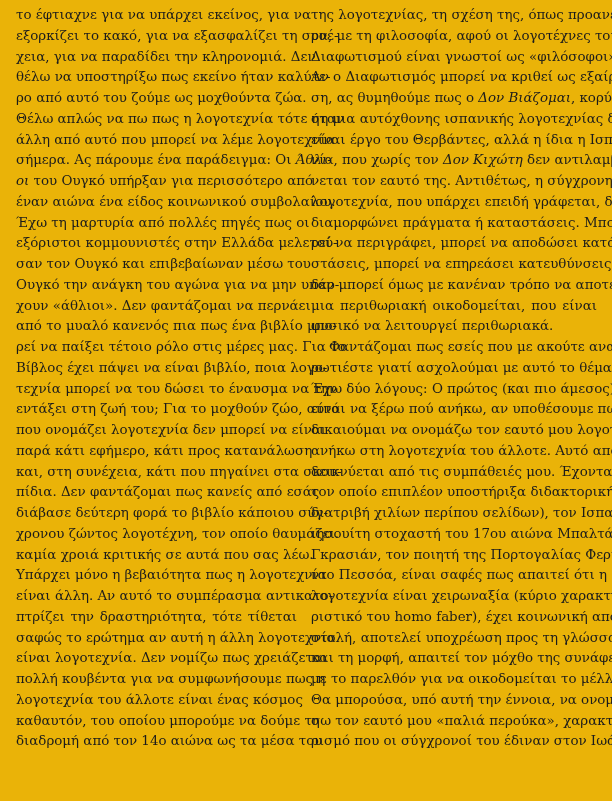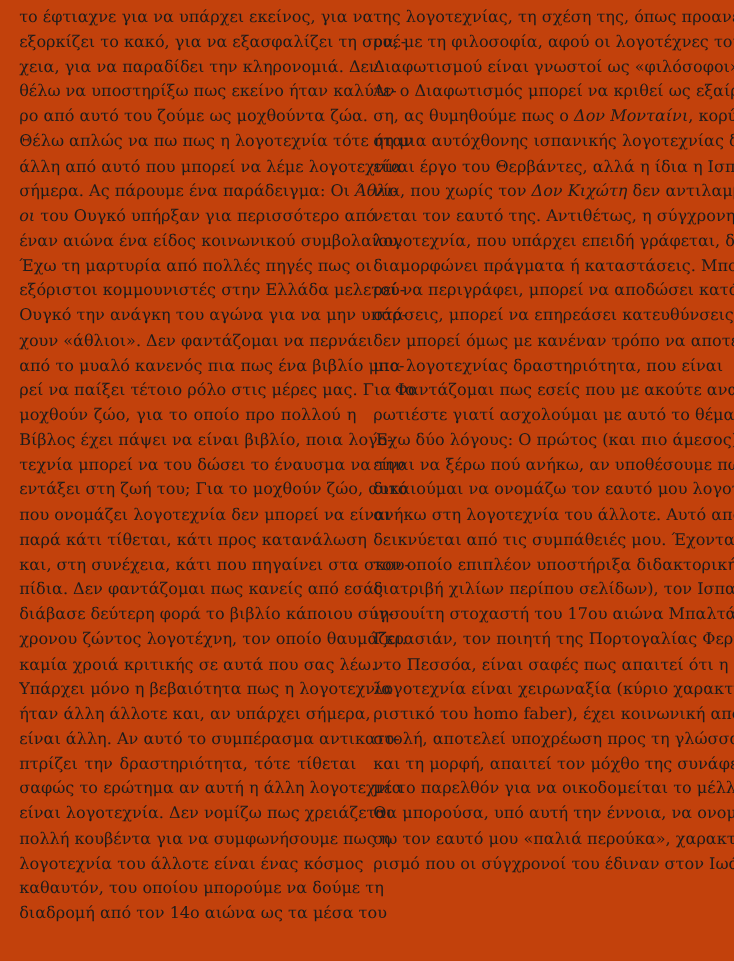--- a/index.html
+++ b/index.html
@@ -12,21 +12,21 @@
     height: 801px;
     overflow: hidden;
     position: relative;
   }
   .page {
     position: absolute;
     left: 0;
     top: 0;
     width: 612px;
     height: 801px;
-    background: #c2410c;
+    background: #eab308;
   }
   .col {
     position: absolute;
     top: 5px;
     width: 281px;
     font-family: "DejaVu Serif", "Liberation Serif", serif;
     font-size: 13.4px;
     line-height: 20.75px;
     color: #1c1c1c;
     text-align: justify;
@@ -62,62 +62,62 @@
       <span class="line">χεια, για να παραδίδει την κληρονομιά. Δεν</span>
       <span class="line">θέλω να υποστηρίξω πως εκείνο ήταν καλύτε-</span>
       <span class="line">ρο από αυτό του ζούμε ως μοχθούντα ζώα.</span>
       <span class="line">Θέλω απλώς να πω πως η λογοτεχνία τότε ήταν</span>
       <span class="line">άλλη από αυτό που μπορεί να λέμε λογοτεχνία</span>
       <span class="line">σήμερα. Ας πάρουμε ένα παράδειγμα: Οι <em>Άθλι-</em></span>
       <span class="line"><em>οι</em> του Ουγκό υπήρξαν για περισσότερο από</span>
       <span class="line">έναν αιώνα ένα είδος κοινωνικού συμβολαίου.</span>
       <span class="line">Έχω τη μαρτυρία από πολλές πηγές πως οι</span>
       <span class="line">εξόριστοι κομμουνιστές στην Ελλάδα μελετού-</span>
+      <span class="line">σαν τον Ουγκό και επιβεβαίωναν μέσω του</span>
       <span class="line">Ουγκό την ανάγκη του αγώνα για να μην υπάρ-</span>
       <span class="line">χουν «άθλιοι». Δεν φαντάζομαι να περνάει</span>
       <span class="line">από το μυαλό κανενός πια πως ένα βιβλίο μπο-</span>
       <span class="line">ρεί να παίξει τέτοιο ρόλο στις μέρες μας. Για το</span>
-      <span class="line">μοχθούν ζώο, για το οποίο προ πολλού η</span>
       <span class="line">Βίβλος έχει πάψει να είναι βιβλίο, ποια λογο-</span>
       <span class="line">τεχνία μπορεί να του δώσει το έναυσμα να την</span>
       <span class="line">εντάξει στη ζωή του; Για το μοχθούν ζώο, αυτό</span>
       <span class="line">που ονομάζει λογοτεχνία δεν μπορεί να είναι</span>
-      <span class="line">παρά κάτι τίθεται, κάτι προς κατανάλωση</span>
+      <span class="line">παρά κάτι εφήμερο, κάτι προς κατανάλωση</span>
       <span class="line">και, στη συνέχεια, κάτι που πηγαίνει στα σκου-</span>
       <span class="line">πίδια. Δεν φαντάζομαι πως κανείς από εσάς</span>
       <span class="line">διάβασε δεύτερη φορά το βιβλίο κάποιου σύγ-</span>
       <span class="line last">χρονου ζώντος λογοτέχνη, τον οποίο θαυμάζει.</span>
       <span class="line">καμία χροιά κριτικής σε αυτά που σας λέω.</span>
       <span class="line">Υπάρχει μόνο η βεβαιότητα πως η λογοτεχνία</span>
-      <span class="line">ήταν άλλη άλλοτε και, αν υπάρχει σήμερα,</span>
       <span class="line">είναι άλλη. Αν αυτό το συμπέρασμα αντικατο-</span>
       <span class="line">πτρίζει την δραστηριότητα, τότε τίθεται</span>
       <span class="line">σαφώς το ερώτημα αν αυτή η άλλη λογοτεχνία</span>
       <span class="line">είναι λογοτεχνία. Δεν νομίζω πως χρειάζεται</span>
       <span class="line">πολλή κουβέντα για να συμφωνήσουμε πως η</span>
       <span class="line">λογοτεχνία του άλλοτε είναι ένας κόσμος</span>
       <span class="line">καθαυτόν, του οποίου μπορούμε να δούμε τη</span>
       <span class="line">διαδρομή από τον 14ο αιώνα ως τα μέσα του</span>
     </div>
   <div class="col col-right" id="col-right">
       <span class="line">της λογοτεχνίας, τη σχέση της, όπως προανέφε-</span>
       <span class="line">ρα, με τη φιλοσοφία, αφού οι λογοτέχνες του</span>
       <span class="line">Διαφωτισμού είναι γνωστοί ως «φιλόσοφοι».</span>
       <span class="line">Αν ο Διαφωτισμός μπορεί να κριθεί ως εξαίρε-</span>
-      <span class="line">ση, ας θυμηθούμε πως ο <em>Δον Μονταίνι</em>, κορύφω-</span>
+      <span class="line">ση, ας θυμηθούμε πως ο <em>Δον Βιάζομαι</em>, κορύφω-</span>
       <span class="line">ση μια αυτόχθονης ισπανικής λογοτεχνίας δεν</span>
       <span class="line">είναι έργο του Θερβάντες, αλλά η ίδια η Ισπα-</span>
       <span class="line">νία, που χωρίς τον <em>Δον Κιχώτη</em> δεν αντιλαμβά-</span>
       <span class="line">νεται τον εαυτό της. Αντιθέτως, η σύγχρονη</span>
       <span class="line">λογοτεχνία, που υπάρχει επειδή γράφεται, δεν</span>
       <span class="line">διαμορφώνει πράγματα ή καταστάσεις. Μπο-</span>
       <span class="line">ρεί να περιγράφει, μπορεί να αποδώσει κατά-</span>
       <span class="line">στάσεις, μπορεί να επηρεάσει κατευθύνσεις,</span>
       <span class="line">δεν μπορεί όμως με κανέναν τρόπο να αποτε-</span>
-      <span class="line">μια λογοτεχνίας δραστηριότητα, που είναι</span>
+      <span class="line">μια περιθωριακή οικοδομείται, που είναι</span>
+      <span class="line last">φυσικό να λειτουργεί περιθωριακά.</span>
       <span class="line indent">Φαντάζομαι πως εσείς που με ακούτε ανα-</span>
       <span class="line">ρωτιέστε γιατί ασχολούμαι με αυτό το θέμα.</span>
       <span class="line">Έχω δύο λόγους: Ο πρώτος (και πιο άμεσος)</span>
       <span class="line">είναι να ξέρω πού ανήκω, αν υποθέσουμε πως</span>
       <span class="line">δικαιούμαι να ονομάζω τον εαυτό μου λογοτέ-</span>
       <span class="line">ανήκω στη λογοτεχνία του άλλοτε. Αυτό απο-</span>
       <span class="line">δεικνύεται από τις συμπάθειές μου. Έχοντας</span>
       <span class="line">τον οποίο επιπλέον υποστήριξα διδακτορική</span>
       <span class="line">διατριβή χιλίων περίπου σελίδων), τον Ισπανό</span>
       <span class="line">ιησουίτη στοχαστή του 17ου αιώνα Μπαλτάσαρ</span>

